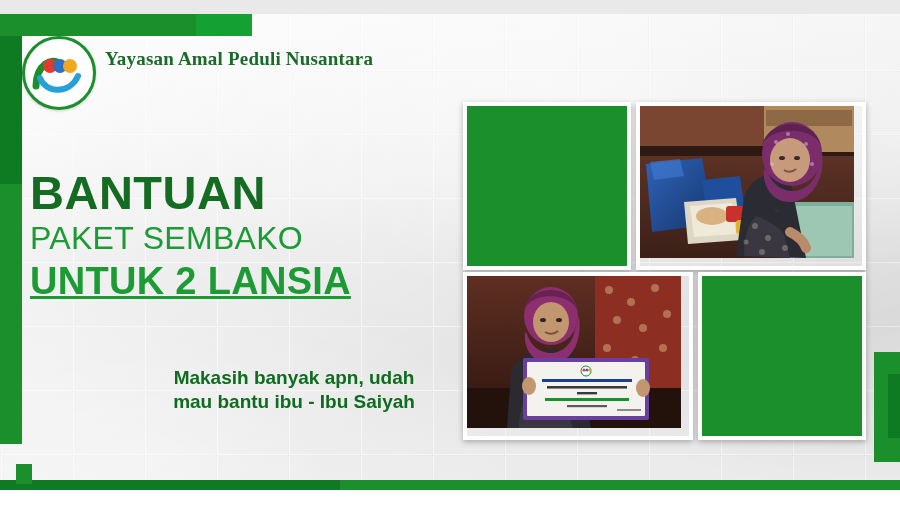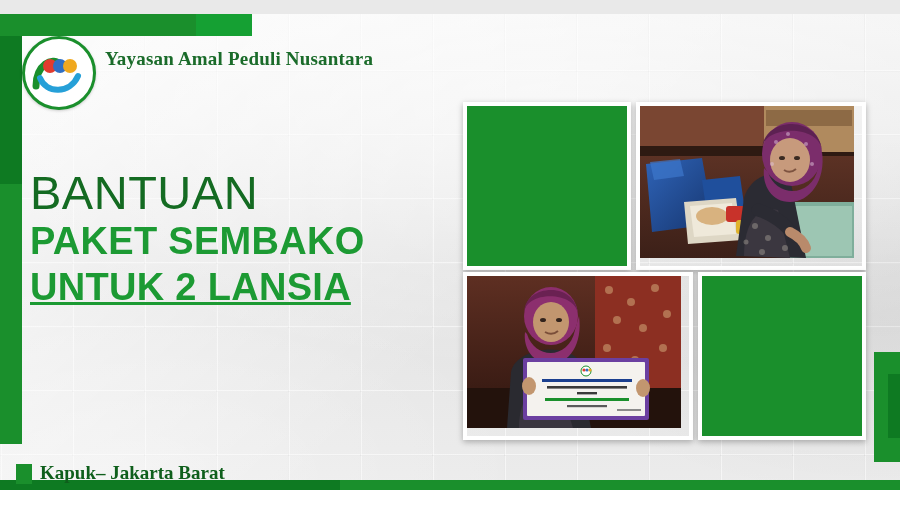--- a/index.html
+++ b/index.html
@@ -55,25 +55,25 @@
   .logo svg{position:absolute;left:0;top:0;}
   .org-name{
     position:absolute;left:105px;top:34px;
     font-size:19px;font-weight:bold;color:#1a6b2a;
     letter-spacing:.2px;font-family:"Liberation Serif",serif;
   }
 
   
   .headline{position:absolute;left:30px;top:155px;width:450px;}
   .h1{
-    font-size:47px;font-weight:normal;color:#146b22;line-height:1.0;
+    font-size:47px;font-weight:bold;color:#146b22;line-height:1.0;
     letter-spacing:.5px;margin:0 0 6px 0;
   }
   .h2{
-    font-size:38px;font-weight:bold;color:#1c9a33;line-height:1.0;
+    font-size:32px;font-weight:normal;color:#1c9a33;line-height:1.0;
     letter-spacing:.3px;margin:0 0 8px 0;
   }
   .h3{
     font-size:38px;font-weight:bold;color:#1c9a33;line-height:1.0;
     letter-spacing:.3px;margin:0;text-decoration:underline;
   }
 
   
   .quote{
     position:absolute;left:124px;top:352px;width:340px;
@@ -132,23 +132,26 @@
   </div>
 
   <div class="org-name">Yayasan Amal Peduli Nusantara</div>
 
   <div class="headline">
     <div class="h1">BANTUAN</div>
     <div class="h2">PAKET SEMBAKO</div>
     <div class="h3">UNTUK 2 LANSIA</div>
   </div>
 
+  <div class="quote">
+    <div>Makasih banyak apn, udah</div>
+    <div>mau bantu ibu - Ibu Saiyah</div>
+  </div>
 
   <div class="place-mark"></div>
-  <div class="place">Kapuk– Jakarta Barat</div>
 
   <div class="ph ph-tl"></div>
 
   <div class="ph ph-tr">
     <svg width="214" height="152" viewBox="0 0 214 152">
       <defs>
         <linearGradient id="wallA" x1="0" y1="0" x2="0" y2="1">
           <stop offset="0%" stop-color="#6b3a2a"></stop>
             <stop offset="100%" stop-color="#3c2018"></stop>
         </linearGradient>

